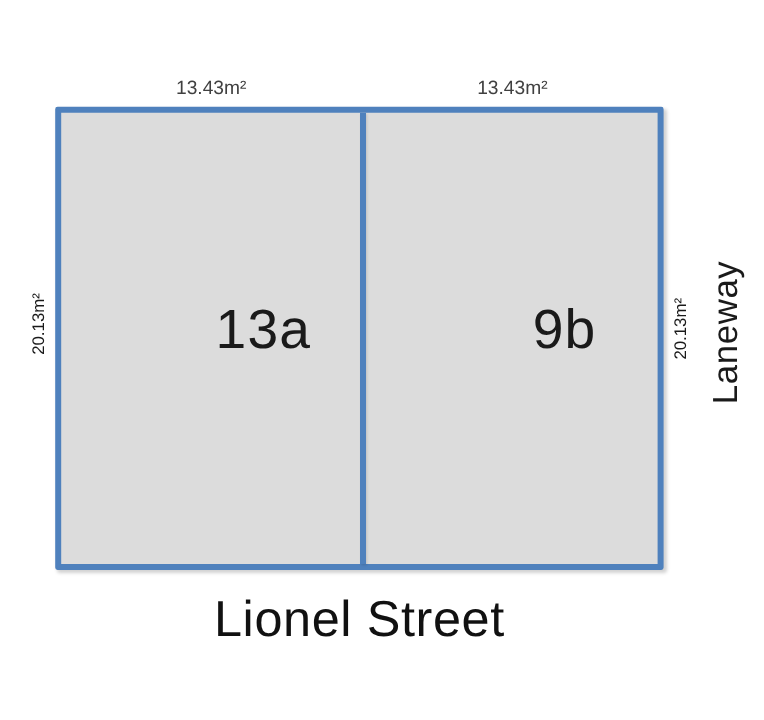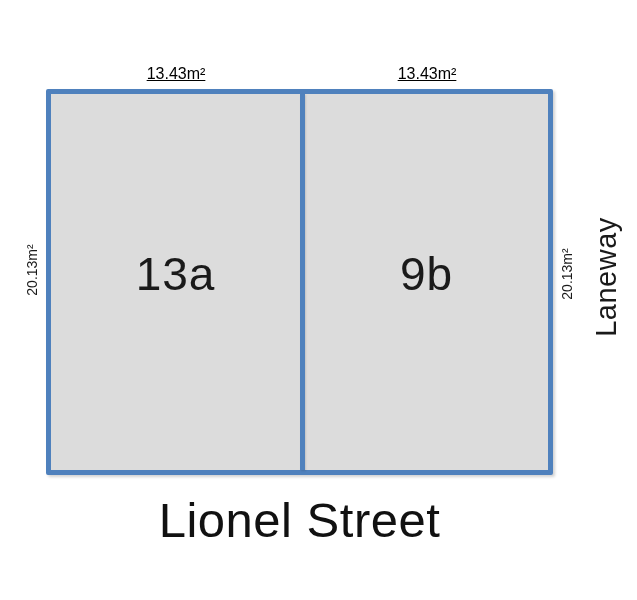--- a/index.html
+++ b/index.html
@@ -39,59 +39,59 @@
     background: #4f81bd;
     box-shadow: 1px 1px 2px rgba(0,0,0,0.12);
   }
   .lot {
     position: absolute;
     top: 0;
     height: 100%;
     display: flex;
     align-items: center;
     justify-content: center;
+    padding-left: 44px;
   }
   .lot-a { left: 0; width: 249px; }
   .lot-b { left: 254px; width: 243px; }
   .lot-label {
     font-size: 46px;
     letter-spacing: 1px;
     color: #1a1a1a;
     transform: translateY(-8px);
   }
   
   .top-label {
     position: absolute;
     top: 65px;
     transform: translateX(-50%);
     font-size: 16px;
     white-space: nowrap;
-    color: #000000;
-    text-decoration: underline;
+    color: #404040;
   }
   .tl-a { left: 176px; }
   .tl-b { left: 427px; }
   
   .v-label {
     position: absolute;
     white-space: nowrap;
     transform: translate(-50%, -50%) rotate(-90deg);
     color: #1a1a1a;
   }
   .depth-left  { left: 32px;  top: 270px; font-size: 14px; }
   .depth-right { left: 567px; top: 274px; font-size: 14px; }
   .laneway     { left: 606px; top: 277px; font-size: 29px; letter-spacing: 0.5px; }
   
   .street-label {
     position: absolute;
     left: 46px;
     width: 507px;
     top: 492px;
     text-align: center;
-    font-size: 49px;
+    font-size: 42px;
     letter-spacing: 0.5px;
     color: #111111;
   }
 </style>
 </head>
 <body>
 
 <div class="canvas">
 
   <div class="plan-rect">

